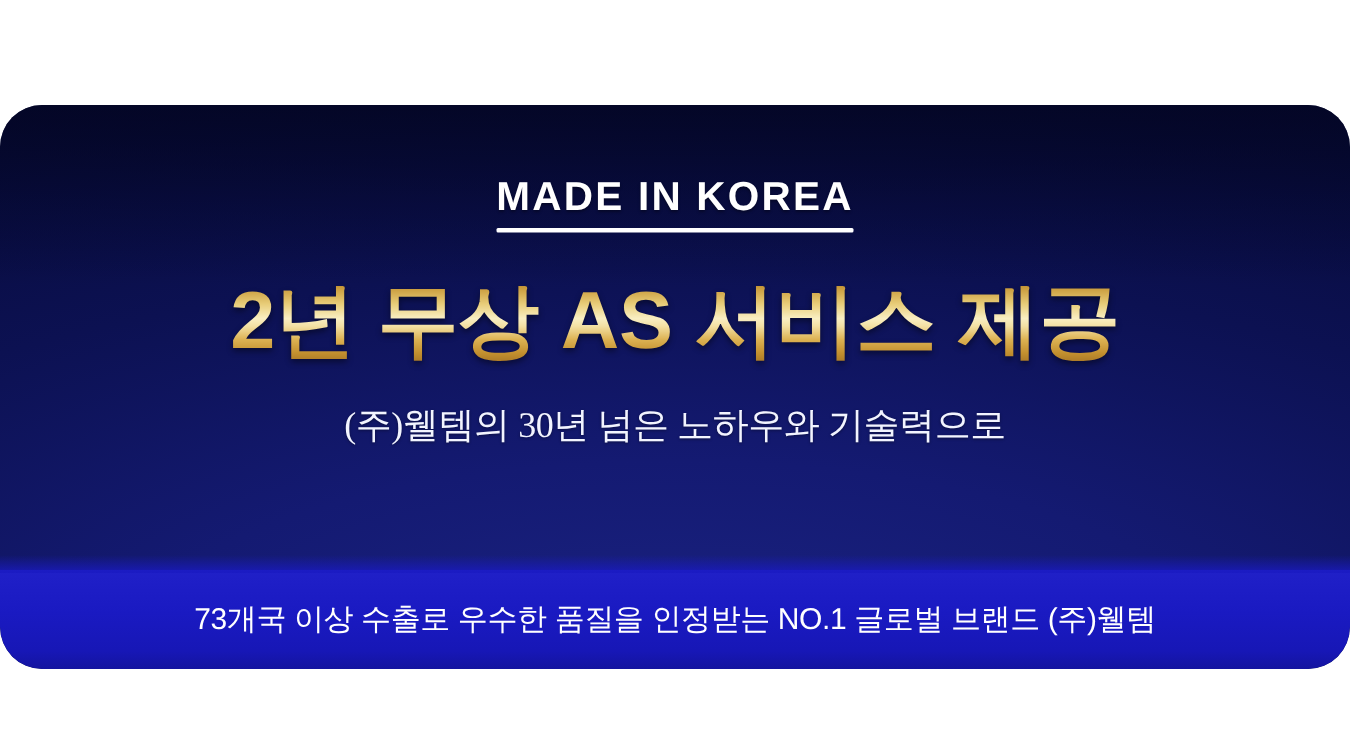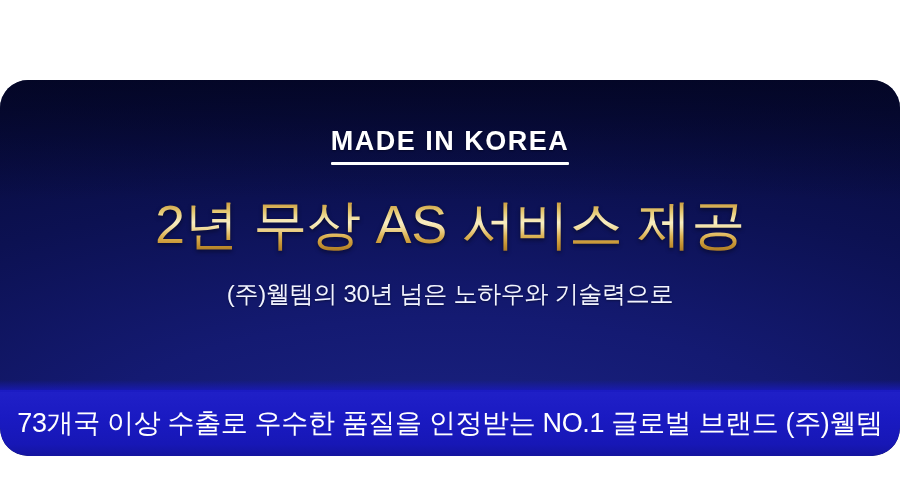--- a/index.html
+++ b/index.html
@@ -10,21 +10,21 @@
     width: 900px;
     height: 501px;
     background: #ffffff;
     font-family: "Liberation Sans", "DejaVu Sans", sans-serif;
     overflow: hidden;
   }
 
   #promo-card {
     position: absolute;
     left: 0;
-    top: 80px;
+    top: 70px;
     width: 900px;
     height: 376px;
     border-radius: 28px;
     overflow: hidden;
     background:
       radial-gradient(130% 115% at 50% 100%,
         #1b2383 0%,
         #141a72 32%,
         #0c1152 62%,
         #070b3c 88%,
@@ -77,21 +77,21 @@
     width: 100%;
     background: #ffffff;
     margin-top: 7px;
     border-radius: 1px;
   }
 
   
   #headline-gold {
     margin-top: 31px;
     font-size: 54px;
-    font-weight: 400;
+    font-weight: 700;
     line-height: 1.04;
     letter-spacing: -0.005em;
     white-space: nowrap;
     background-image: linear-gradient(
       to bottom,
       #a8762a 0%,
       #c8993a 10%,
       #e8cd79 30%,
       #f9eec2 47%,
       #f3e0a4 56%,
@@ -111,20 +111,21 @@
     color: #f2f4ff;
     font-size: 24px;
     font-weight: 400;
     line-height: 1.62;
     letter-spacing: -0.012em;
     text-shadow: 0 1px 2px rgba(0,0,0,0.4);
   }
   .subtitle-line {
     display: block;
     white-space: nowrap;
+    font-family: Liberation Serif, serif;
   }
 
   
   #bottom-banner {
     position: absolute;
     left: 0;
     bottom: 0;
     width: 100%;
     height: 66px;
     background: linear-gradient(to bottom, #2020c8 0%, #1a1ac2 42%, #1717b6 82%, #14149f 100%);
@@ -138,21 +139,21 @@
     position: absolute;
     left: 0;
     top: -10px;
     width: 100%;
     height: 12px;
     background: linear-gradient(to bottom, rgba(26,26,194,0) 0%, rgba(26,26,194,0.85) 100%);
     pointer-events: none;
   }
   #banner-text {
     color: #ffffff;
-    font-size: 27px;
+    font-size: 20px;
     font-weight: 400;
     letter-spacing: -0.013em;
     line-height: 1;
     white-space: nowrap;
     position: relative;
     z-index: 2;
   }
 </style>
 </head>
 <body>

